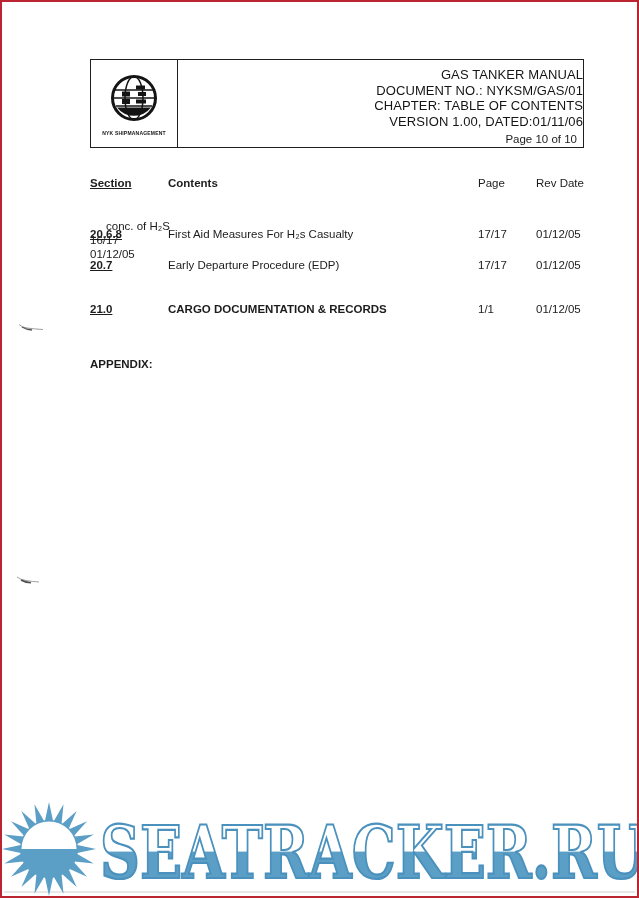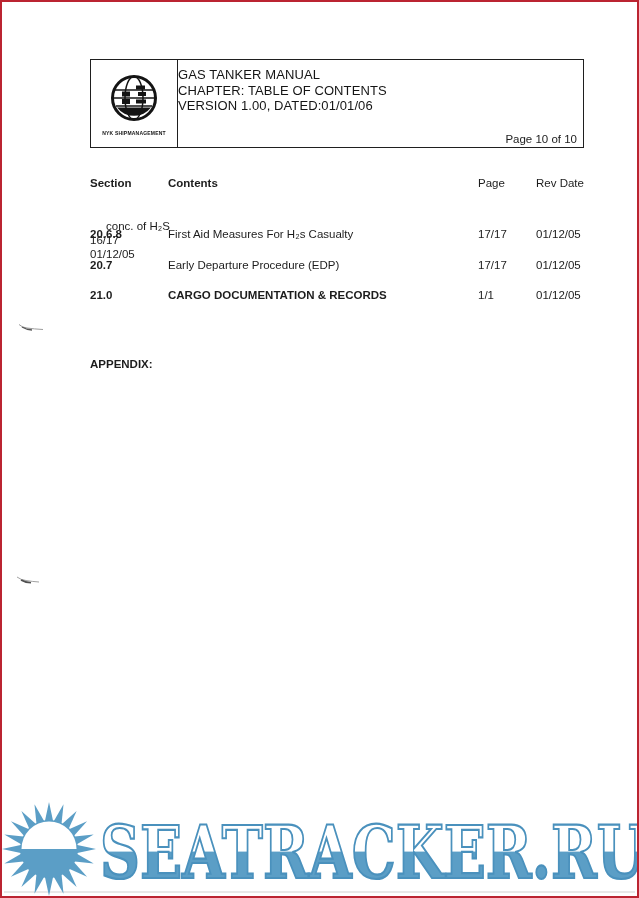--- a/index.html
+++ b/index.html
@@ -22,29 +22,29 @@
     width:87px;box-sizing:border-box;border-right:1.6px solid #1f1f1f;
     display:flex;flex-direction:column;align-items:center;justify-content:center;
     padding-top:2px;
   }
   .logo-org{
     font-size:5px;font-weight:bold;letter-spacing:.2px;white-space:nowrap;
     margin-top:3px;color:#141414;
   }
   .title-cell{position:relative;flex:1;}
   .title-lines{
-    position:absolute;left:0;right:0;top:7px;text-align:left;
+    position:absolute;left:0;right:0;top:7px;text-align:right;
     font-size:13px;line-height:15.6px;color:#151515;letter-spacing:.1px;
   }
   .page-label{
     position:absolute;right:6px;bottom:2px;font-size:11.5px;color:#1c1c1c;
   }
   
   .trow{position:absolute;left:88px;display:flex;font-size:11.5px;line-height:14px;}
-  .c-section{width:78px;flex:none;}
+  .c-section{width:78px;flex:none;text-decoration:underline;}
   .c-contents{width:310px;flex:none;}
   .c-page{width:58px;flex:none;}
   .c-rev{flex:none;}
   .bold{font-weight:bold;}
   .indent{padding-left:16px;}
   .appendix{position:absolute;left:88px;font-size:11.5px;font-weight:bold;}
   
   .scan-mark{position:absolute;}
   .scan-line{position:absolute;left:2px;right:2px;top:889px;height:2px;background:#dcdcdc;opacity:.65;}
   
@@ -72,22 +72,23 @@
           <rect x="29" y="19" width="8" height="4" fill="#141414"></rect>
           <rect x="27" y="26.5" width="10" height="4" fill="#141414"></rect>
           <path d="M8,34.5 A21.5,21.5 0 0 0 42,34.5 Z" fill="#141414"></path>
         </svg>
       </span>
       <div class="logo-org">NYK SHIPMANAGEMENT</div>
     </div>
     <div class="title-cell">
       <div class="title-lines">
         <div>GAS TANKER MANUAL</div>
+        <div>DOCUMENT NO.: NYKSM/GAS/01</div>
         <div>CHAPTER: TABLE OF CONTENTS</div>
-        <div>VERSION 1.00, DATED:01/01/06</div>
+        <div>VERSION 1.00, DATED:01/11/06</div>
       </div>
       <div class="page-label">Page 10 of 10</div>
     </div>
   </div>
 
   <div class="trow" style="top:174px;">
     <div class="c-section bold">Section</div>
     <div class="c-contents bold">Contents</div>
     <div class="c-page">Page</div>
     <div class="c-rev">Rev Date</div>
@@ -108,21 +109,21 @@
     <div class="c-rev">01/12/05</div>
   </div>
 
   <div class="trow" style="top:256px;">
     <div class="c-section bold">20.7</div>
     <div class="c-contents">Early Departure Procedure (EDP)</div>
     <div class="c-page">17/17</div>
     <div class="c-rev">01/12/05</div>
   </div>
 
-  <div class="trow" style="top:286px;justify-content:space-between;">
+  <div class="trow" style="top:300px;justify-content:space-between;">
     <div class="c-section bold">21.0</div>
     <div class="c-contents bold">CARGO DOCUMENTATION &amp; RECORDS</div>
     <div class="c-page">1/1</div>
     <div class="c-rev">01/12/05</div>
   </div>
 
   <div class="appendix" style="top:356px;">APPENDIX:</div>
 
   <span class="scan-mark" style="left:16px;top:317px;">
     <svg width="26" height="12">

